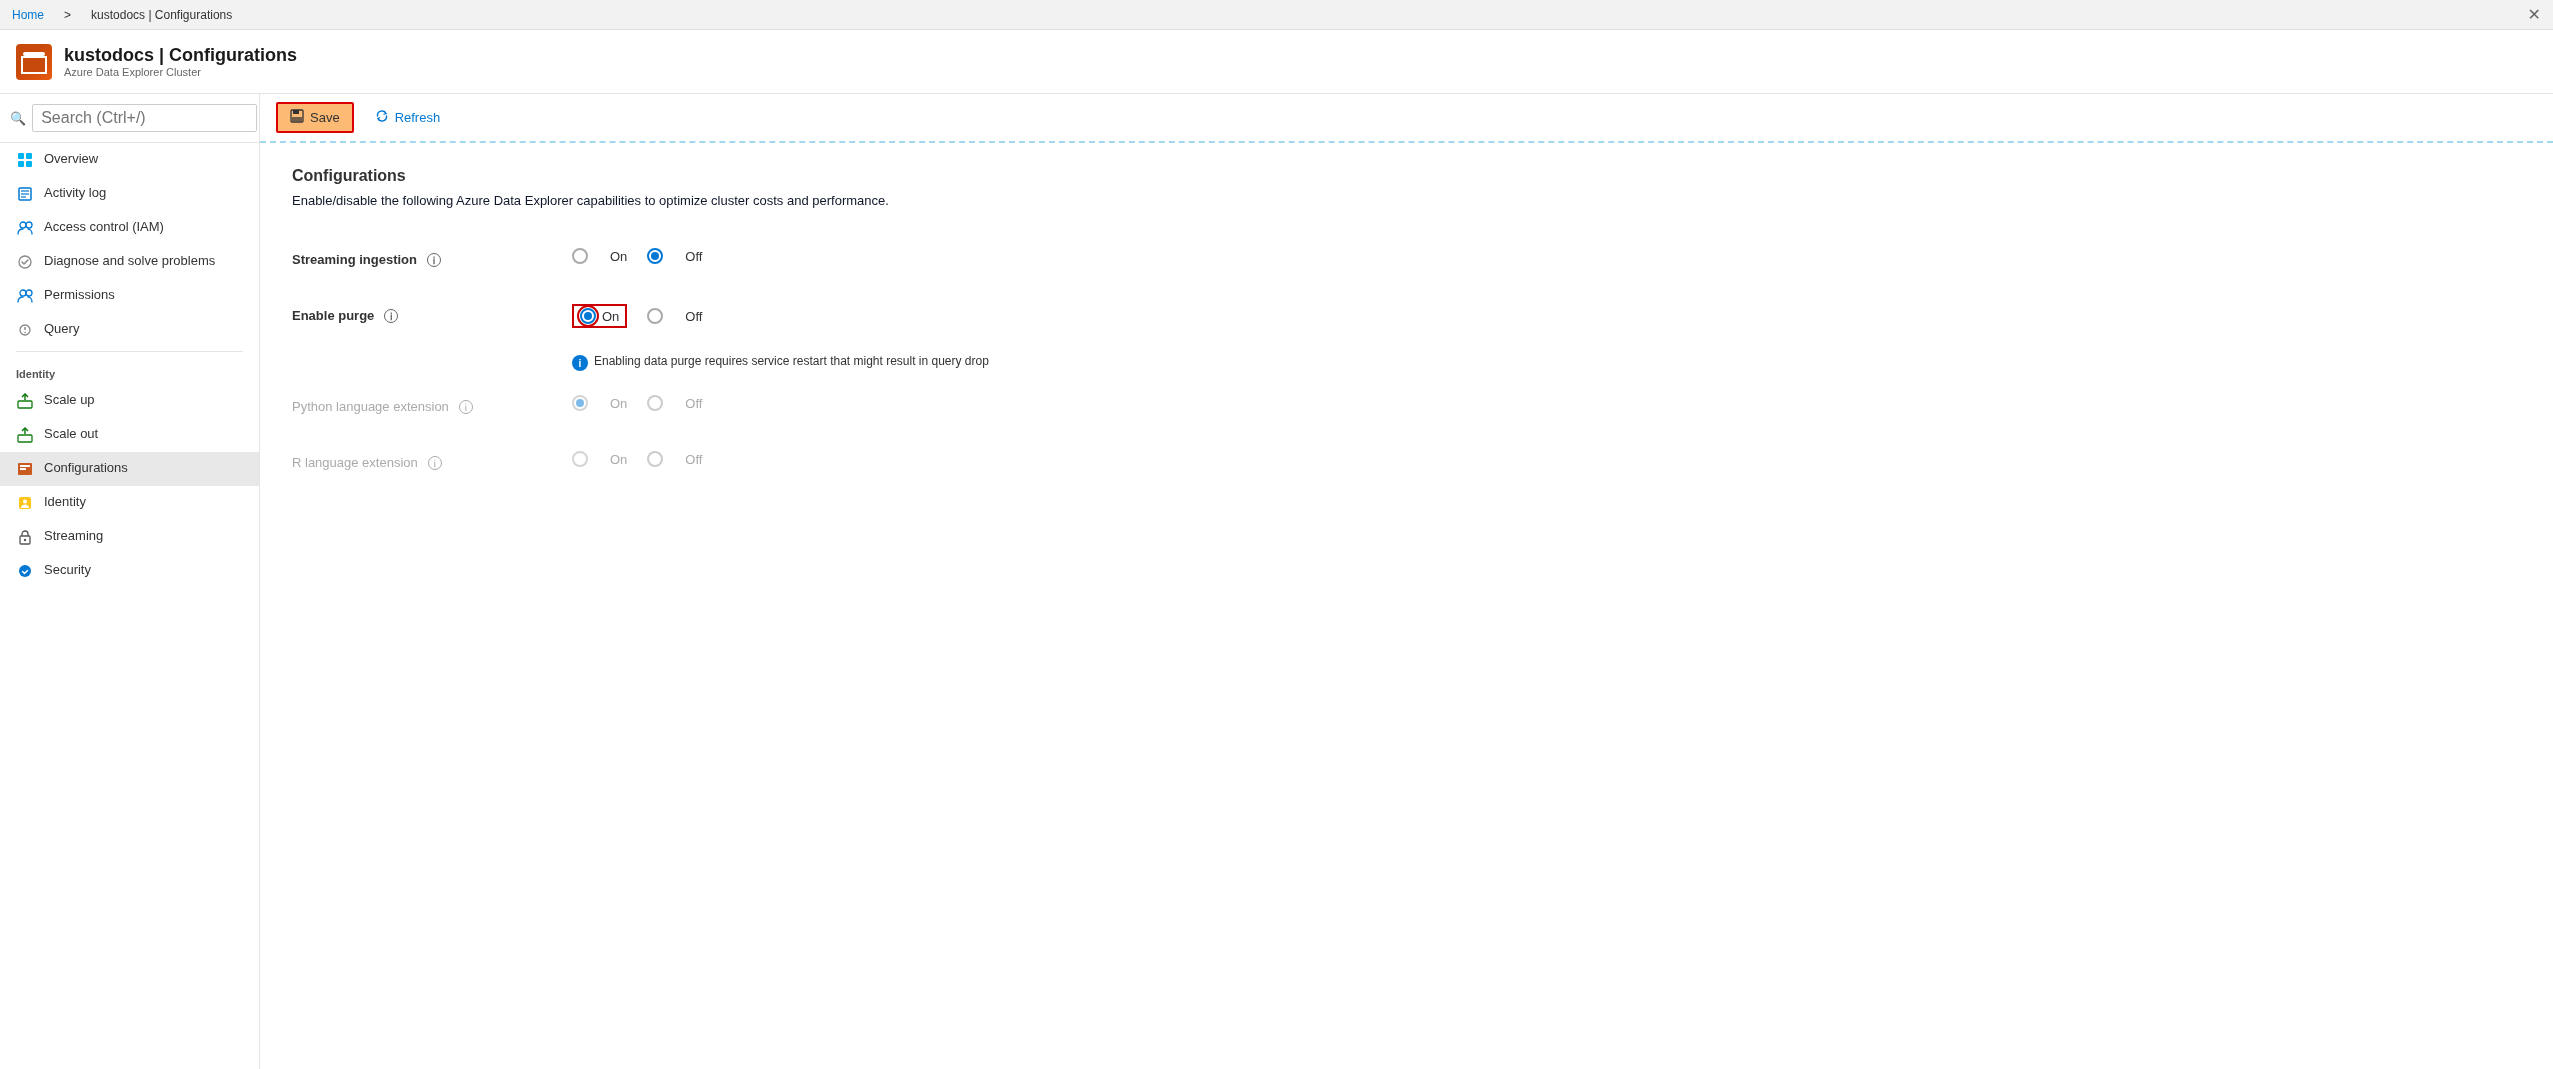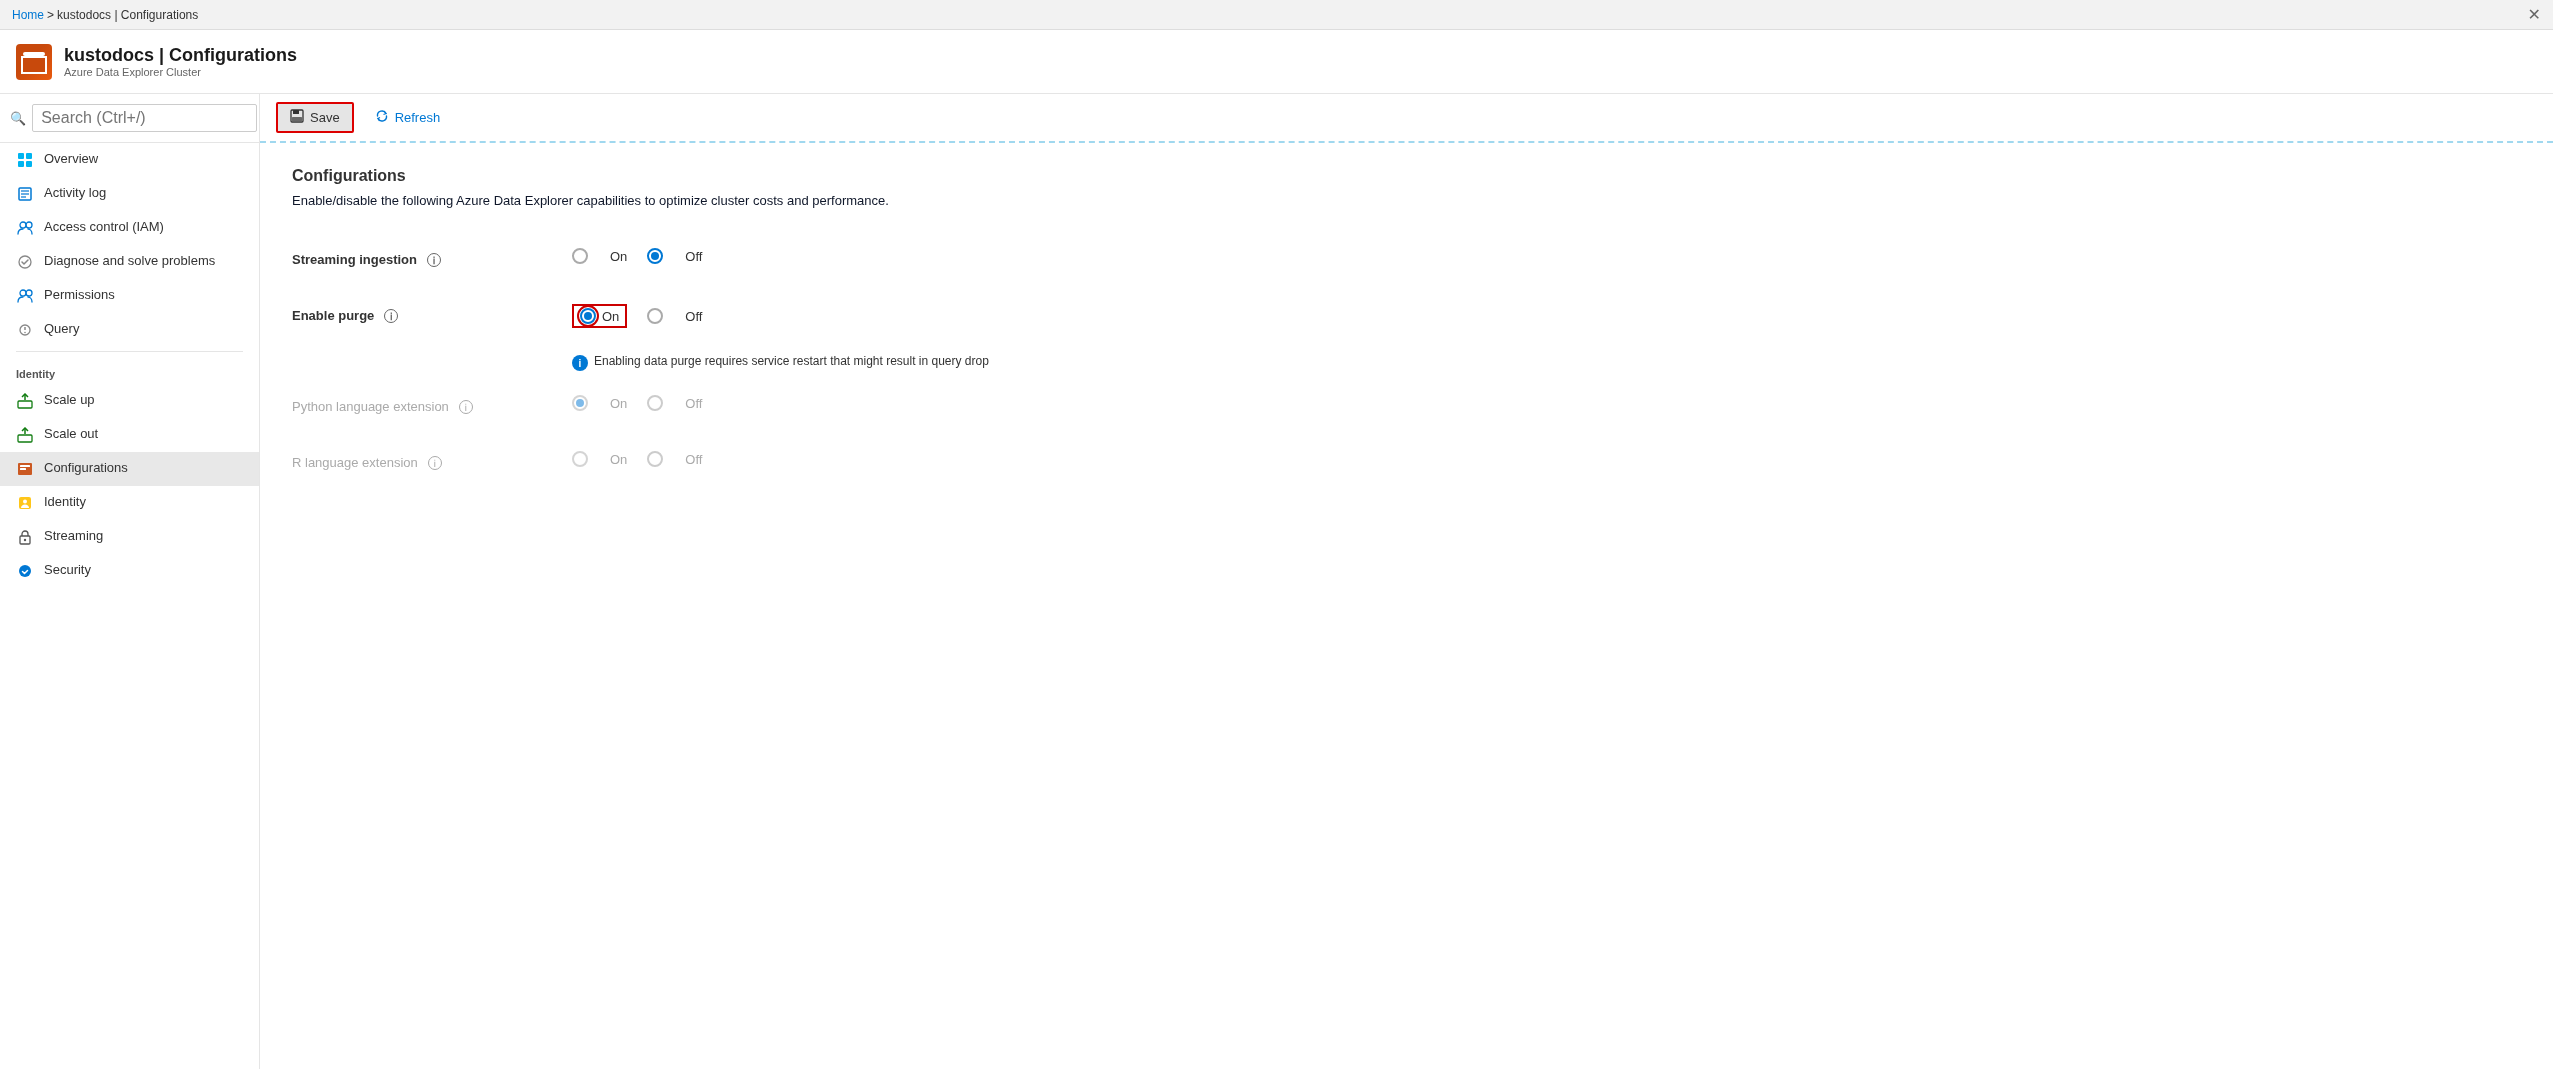--- a/index.html
+++ b/index.html
@@ -8,21 +8,21 @@
     
     .top-bar {
       height: 30px;
       background: #f2f2f2;
       border-bottom: 1px solid #ddd;
       display: flex;
       align-items: center;
       padding: 0 12px;
       gap: 6px;
     }
-    .breadcrumb { font-size: 12px; color: #0078d4; display: flex; align-items: flex-end; gap: 3px; }
+    .breadcrumb { font-size: 12px; color: #0078d4; display: flex; align-items: flex-end; gap: 20px; }
     .breadcrumb span { color: #333; }
     .close-btn { margin-left: auto; background: none; border: none; cursor: pointer; font-size: 16px; color: #666; }
     
     
     .header {
       height: 64px;
       background: #fff;
       border-bottom: 1px solid #e5e5e5;
       display: flex;
       align-items: center;
@@ -122,21 +122,21 @@
       display: flex;
       align-items: center;
       gap: 8px;
     }
     .btn-save {
       display: flex;
       align-items: center;
       gap: 6px;
       padding: 5px 12px;
       border: 2px solid #d00;
-      background: #e5e5e5;
+      background: #fdba74;
       color: #333;
       font-size: 13px;
       cursor: pointer;
       border-radius: 2px;
     }
     .btn-refresh {
       display: flex;
       align-items: center;
       gap: 6px;
       padding: 5px 12px;

